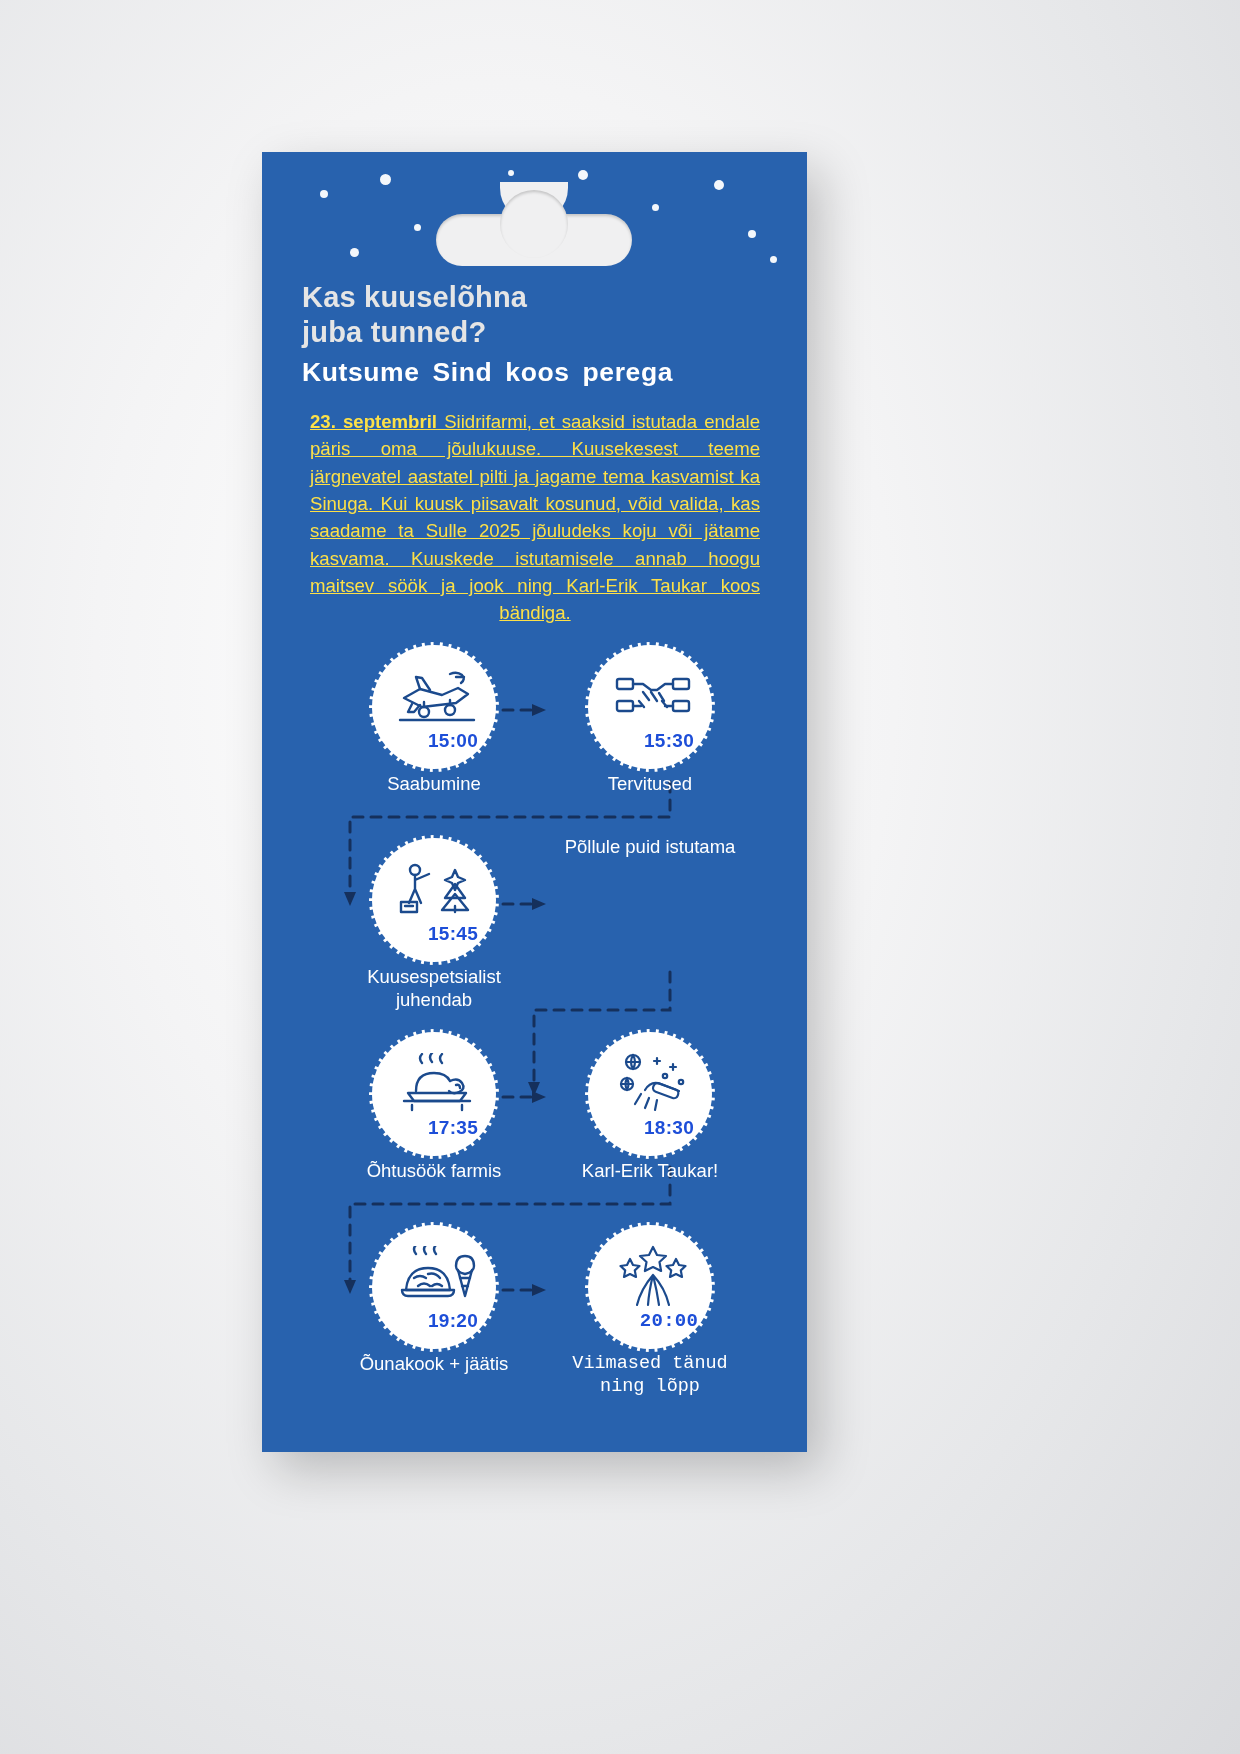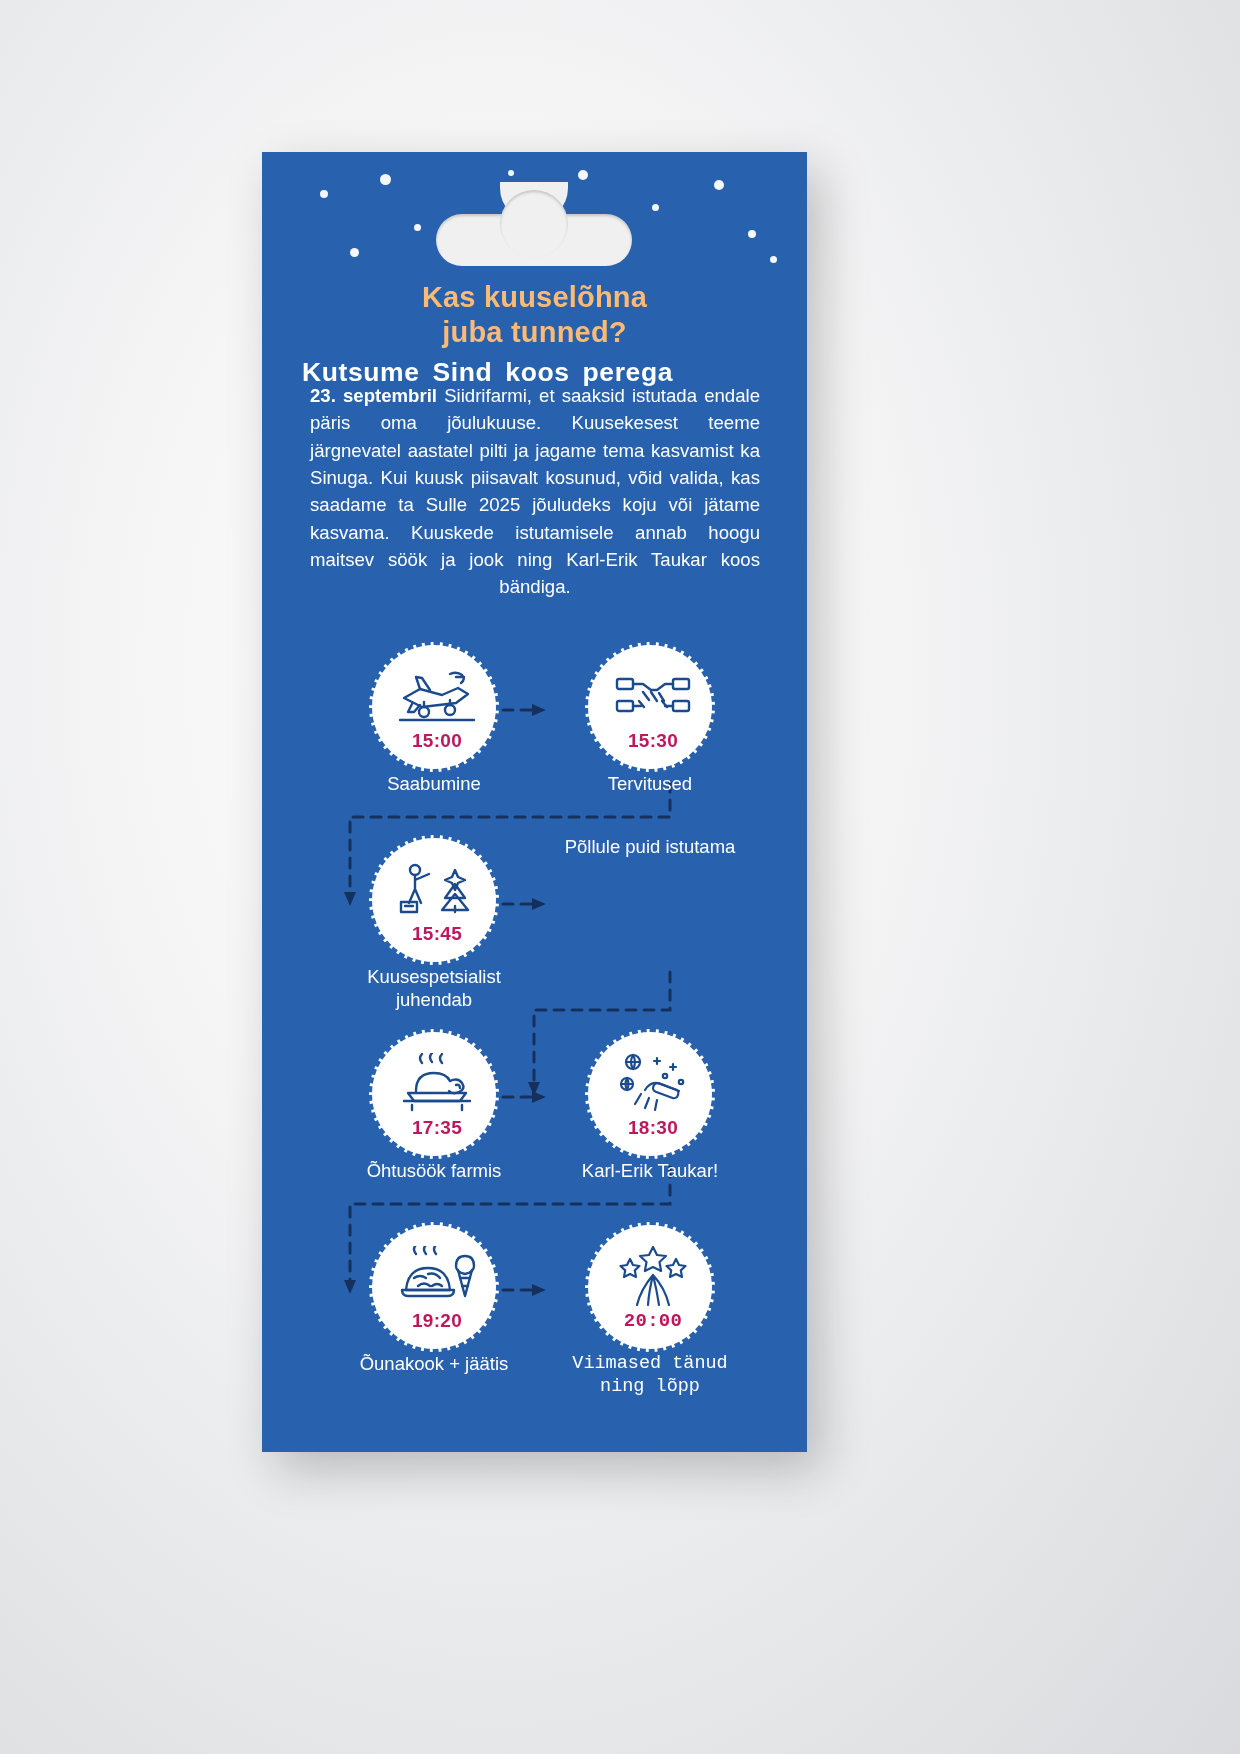--- a/index.html
+++ b/index.html
@@ -69,49 +69,49 @@
     border-radius: 50%;
     opacity: .95;
   }
 
   
   .headline {
     position: absolute;
     left: 40px;
     top: 128px;
     width: 465px;
-    text-align: center;
-    color: #fdba74;
+    color: #e5e5e5;
     font-size: 29px;
     font-weight: bold;
     line-height: 1.22;
     letter-spacing: .2px;
   }
   .subhead {
     position: absolute;
     left: 40px;
     top: 205px;
     width: 465px;
     color: #ffffff;
     font-size: 26.5px;
     font-weight: bold;
     letter-spacing: .6px;
     word-spacing: 5px;
   }
   .body-copy {
     position: absolute;
     left: 48px;
-    top: 230px;
+    top: 256px;
     width: 450px;
-    color: #ffffff;
+    color: #fde047;
     font-size: 18.6px;
     line-height: 1.47;
     text-align: justify;
     text-align-last: center;
     word-spacing: 1px;
+    text-decoration: underline;
   }
   .body-copy b { font-weight: bold; }
 
   
   .schedule {
     position: absolute;
     left: 0;
     top: 490px;
     width: 545px;
     height: 800px;
@@ -134,25 +134,25 @@
   .bubble .art {
     position: absolute;
     left: 0; top: 10px;
     width: 130px; height: 84px;
     display: flex;
     align-items: center;
     justify-content: center;
   }
   .bubble .time {
     position: absolute;
-    left: 0;
+    left: 16px;
     bottom: 17px;
     width: 130px;
     text-align: center;
-    color: #be185d;
+    color: #1d4ed8;
     font-size: 19px;
     font-weight: bold;
     letter-spacing: .3px;
   }
   .caption {
     margin-top: 0;
     color: #ffffff;
     font-size: 18.5px;
     line-height: 1.25;
   }

